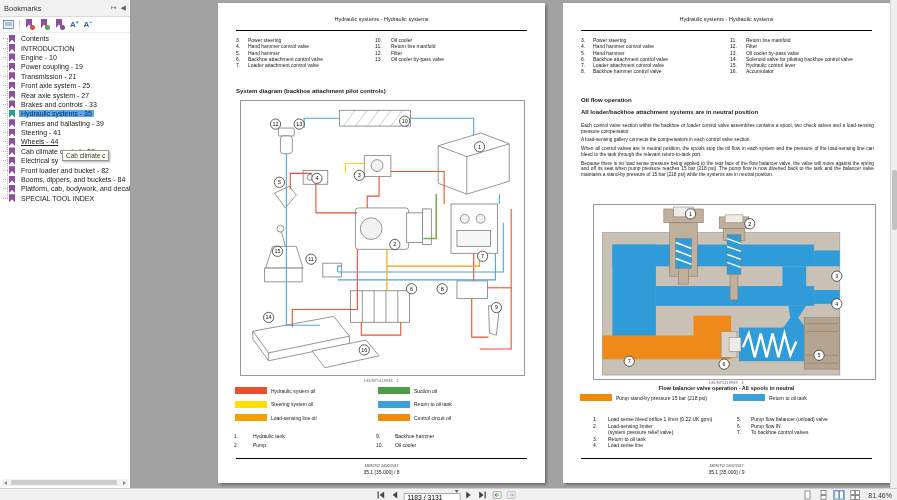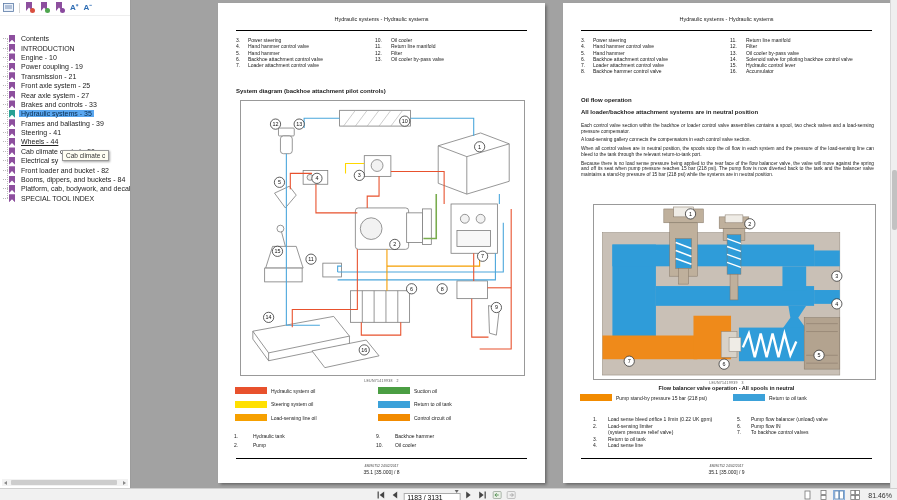--- a/index.html
+++ b/index.html
@@ -76,20 +76,25 @@
   .layout-ic { width:12px; height:11px; display:flex; align-items:center; justify-content:center; border:1px solid transparent; }
   .layout-ic.sel { background:#cfe3f8; border-color:#86aede; }
   .zoom-label { font-size:7px; color:#333; margin-left:3px; }
 </style>
 </head>
 <body>
 
 <div id="app">
 
   <aside id="bookmarks-panel">
+    <div class="bm-header">
+      <span class="bm-title">Bookmarks</span>
+      <span class="bm-header-ic">↦</span>
+      <span class="bm-header-ic">◀</span>
+    </div>
     <div class="bm-toolbar">
       <svg width="11" height="11" viewBox="0 0 11 11">
         <rect x="0.5" y="1.5" width="10" height="8" fill="#eaf1fa" stroke="#5b7aa6" stroke-width="0.8"></rect>
         <path d="M2,4 h7 M2,6 h7" stroke="#5b7aa6" stroke-width="0.8"></path>
       </svg>
       <span class="tb-sep"></span>
       <span class="tb-flag">
           <span class="fl"></span>
           <span class="dot" style="background:#d94f3f"></span>
         </span>

